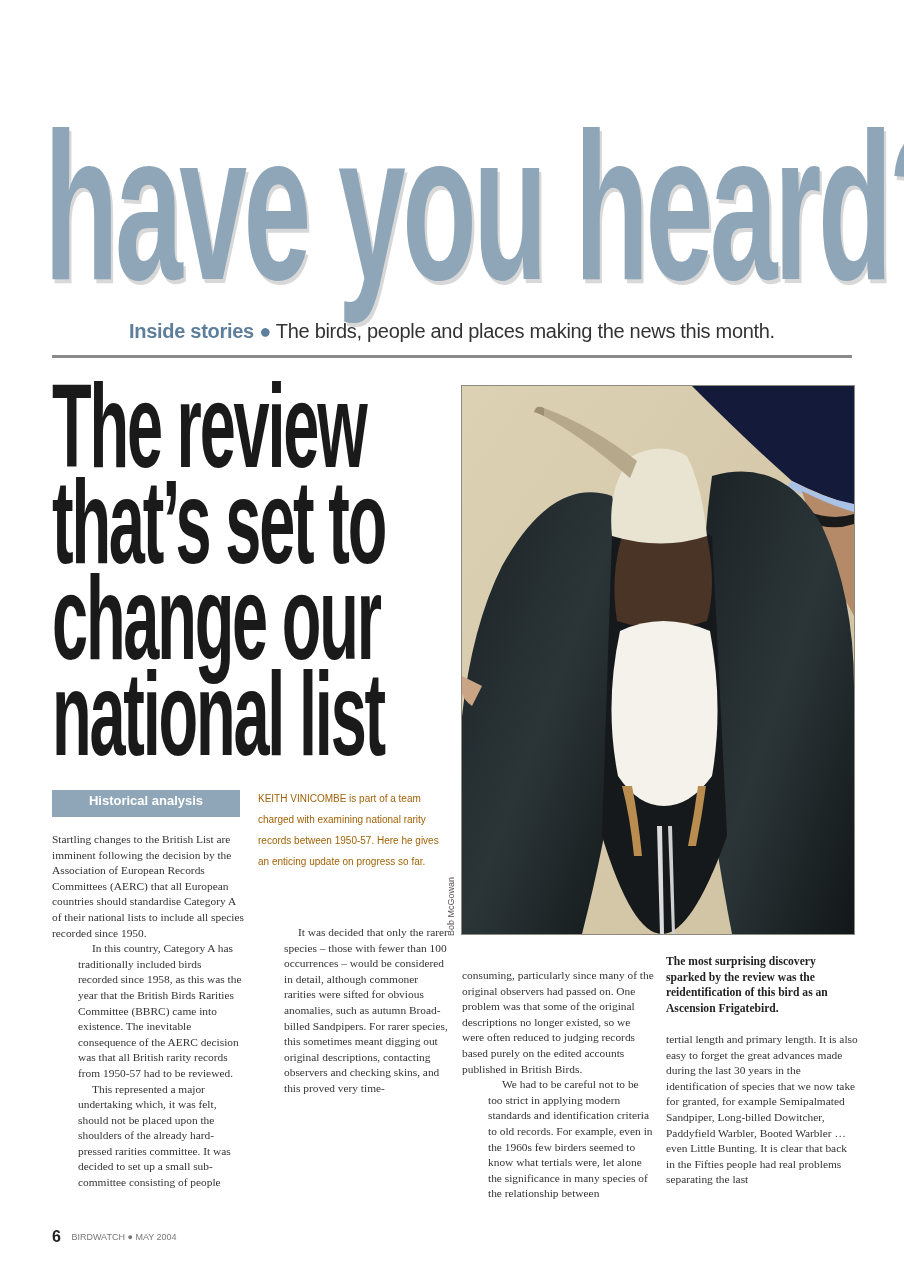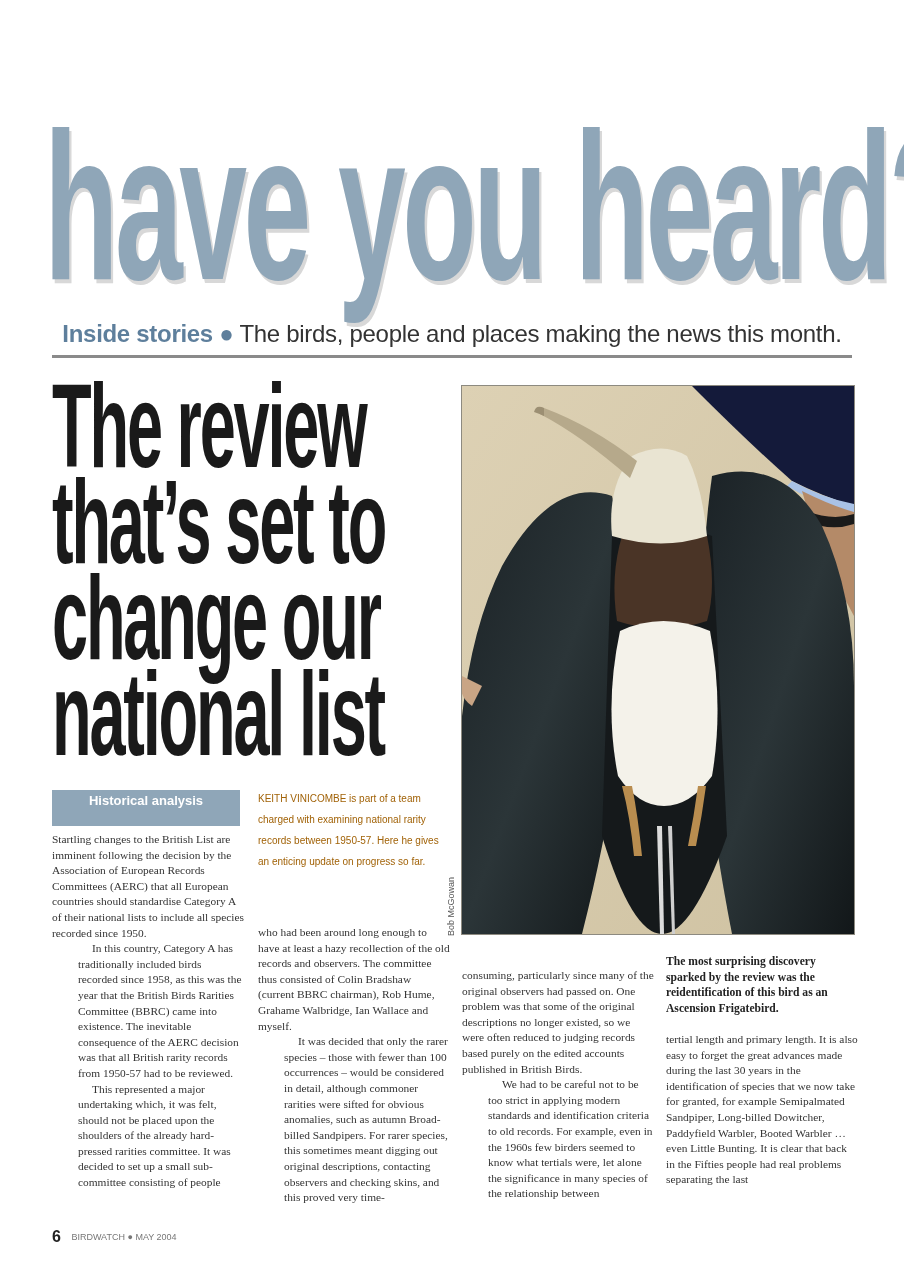--- a/index.html
+++ b/index.html
@@ -7,21 +7,21 @@
 
   .masthead {
     position: absolute; left: 44px; top: 112px; width: 820px; height: 200px;
     font-family: "Liberation Sans", sans-serif; font-weight: bold;
     color: #8fa6b8; font-size: 210px; line-height: 190px; letter-spacing: -6px;
     transform: scaleX(0.58); transform-origin: left top; white-space: nowrap;
     text-shadow: 4px 4px 0 #d8d8d8;
   }
   .strap {
     position: absolute; left: 0; width: 904px; top: 320px; text-align: center;
-    font-size: 24px; color: #333; letter-spacing: -0.3px;
+    font-size: 20px; color: #333; letter-spacing: -0.3px;
   }
   .strap .kicker { color: #5e7f9c; font-weight: bold; }
   .strap .dot { color: #5e7f9c; }
   .rule { position: absolute; left: 52px; top: 355px; width: 800px; height: 3px; background: #8a8a8a; }
 
   .headline {
     position: absolute; left: 52px; top: 378px; width: 760px;
     font-family: "Liberation Sans", sans-serif; font-weight: bold; color: #1a1a1a;
     font-size: 118px; line-height: 96px; letter-spacing: -4px;
     transform: scaleX(0.55); transform-origin: left top;
@@ -31,21 +31,21 @@
   .photo {
     position: absolute; left: 461px; top: 385px; width: 392px; height: 548px;
     background: #d9cdb0; border: 1px solid #8d8a80; overflow: hidden;
   }
   .credit {
     position: absolute; left: 446px; top: 936px; transform: rotate(-90deg); transform-origin: left top;
     font-size: 9px; color: #555; white-space: nowrap;
   }
 
   .section-tag {
-    position: absolute; left: 52px; top: 790px; width: 188px; height: 36px;
+    position: absolute; left: 52px; top: 790px; width: 188px; height: 27px;
     background: #8fa6b8; color: #fff; font-weight: bold; font-size: 13px;
     line-height: 22px; text-align: center;
   }
   .standfirst {
     position: absolute; left: 258px; top: 788px; width: 190px;
     font-size: 10px; line-height: 21px; color: #a16207;
   }
   .col {
     position: absolute; width: 192px; font-family: "Liberation Serif", serif;
     font-size: 11.4px; line-height: 15.6px; color: #333;
@@ -130,21 +130,20 @@
 <div class="section-tag">Historical analysis</div>
 <div class="standfirst">KEITH VINICOMBE is part of a team charged with examining national rarity records between 1950-57. Here he gives an enticing update on progress so far.</div>
 
 <div class="col col1">
   <p>Startling changes to the British List are imminent following the decision by the Association of European Records Committees (AERC) that all European countries should standardise Category A of their national lists to include all species recorded since 1950.</p>
   <p class="indent">In this country, Category A has traditionally included birds recorded since 1958, as this was the year that the British Birds Rarities Committee (BBRC) came into existence. The inevitable consequence of the AERC decision was that all British rarity records from 1950-57 had to be reviewed.</p>
   <p class="indent">This represented a major undertaking which, it was felt, should not be placed upon the shoulders of the already hard-pressed rarities committee. It was decided to set up a small sub-committee consisting of people</p>
 </div>
 
 <div class="col col2">
-  <p>who had been around long enough to have at least a hazy recollection of the old records and observers. The committee thus consisted of Colin Bradshaw (current BBRC chairman), Rob Hume, Grahame Walbridge, Ian Wallace and myself.</p>
   <p class="indent">It was decided that only the rarer species – those with fewer than 100 occurrences – would be considered in detail, although commoner rarities were sifted for obvious anomalies, such as autumn Broad-billed Sandpipers. For rarer species, this sometimes meant digging out original descriptions, contacting observers and checking skins, and this proved very time-</p>
 </div>
 
 <div class="col col3">
   <p>consuming, particularly since many of the original observers had passed on. One problem was that some of the original descriptions no longer existed, so we were often reduced to judging records based purely on the edited accounts published in British Birds.</p>
   <p class="indent">We had to be careful not to be too strict in applying modern standards and identification criteria to old records. For example, even in the 1960s few birders seemed to know what tertials were, let alone the significance in many species of the relationship between</p>
 </div>
 
 <div class="caption">The most surprising discovery sparked by the review was the reidentification of this bird as an Ascension Frigatebird.</div>
 

